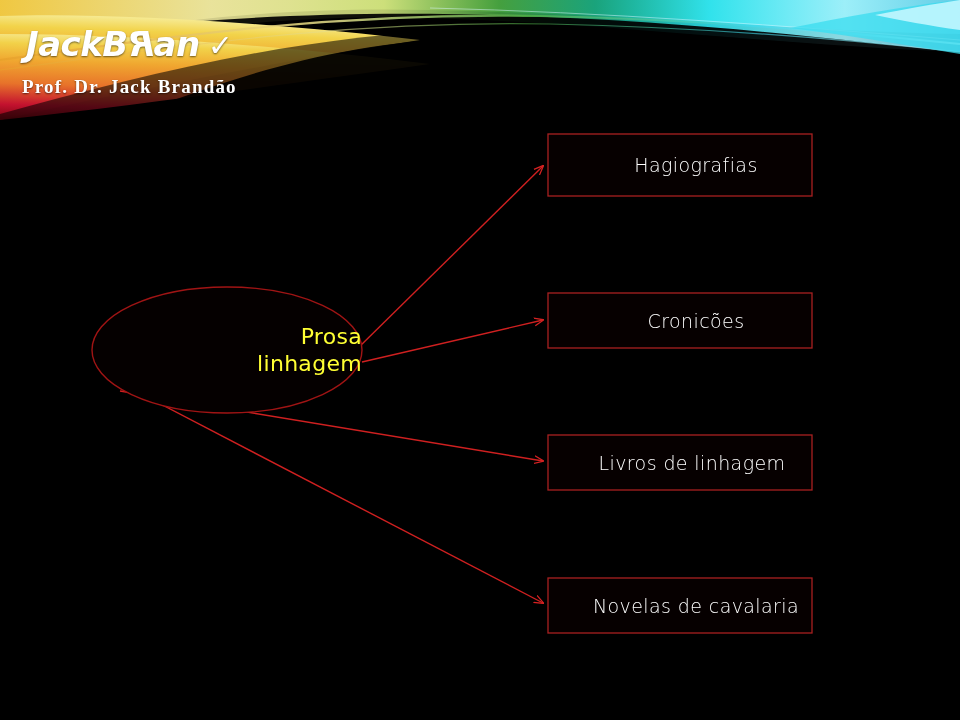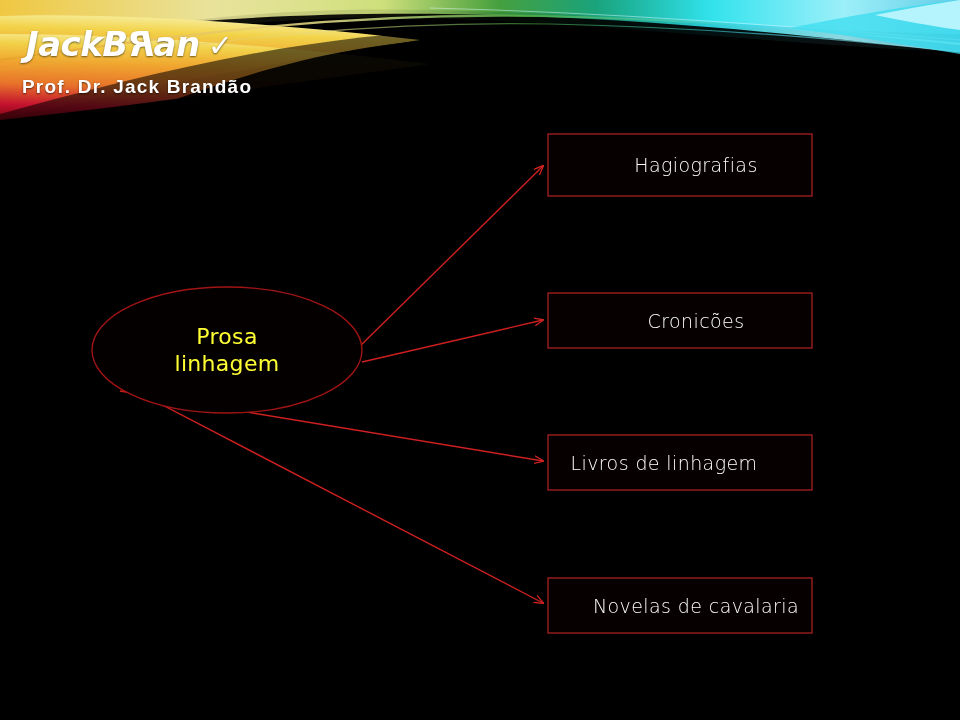--- a/index.html
+++ b/index.html
@@ -46,21 +46,21 @@
   #brand-check {
     position-relative;
     font-size:30px;
     font-weight:normal;
     font-style:normal;
     margin-left:8px;
     display:inline-block;
   }
   #brand-sub {
     position:absolute; left:22px; top:76px;
-    font-family:Liberation Sans, sans-serif;
+    font-family:Liberation Serif, serif;
     font-size:19px;
     font-weight:bold;
     color:#ffffff;
     letter-spacing:1.2px;
     white-space:nowrap;
     text-shadow:0 1px 2px rgba(0,0,0,.6);
   }
 
   
   #diagram {
@@ -196,30 +196,30 @@
       </g>
 
       <ellipse cx="227" cy="350" rx="135" ry="63" fill="#050000" stroke="#a01414" stroke-width="1.4"></ellipse>
 
       <rect x="548" y="134" width="264" height="62" fill="#060000" stroke="#a82020" stroke-width="1.3"></rect>
       <rect x="548" y="293" width="264" height="55" fill="#060000" stroke="#a82020" stroke-width="1.3"></rect>
       <rect x="548" y="435" width="264" height="55" fill="#060000" stroke="#a82020" stroke-width="1.3"></rect>
       <rect x="548" y="578" width="264" height="55" fill="#060000" stroke="#a82020" stroke-width="1.3"></rect>
     </svg>
 
-    <div class="node-label oval-label" style="left:92px; top:287px; width:270px; height:126px; flex-direction:column;">
+    <div class="node-label oval-label" style="left:92px; top:287px; width:270px; height:126px; flex-direction:column;align-items:flex-end;">
       <span>Prosa</span>
       <span>linhagem</span>
     </div>
 
     <div class="node-label box-label" style="left:548px; top:134px; width:264px; height:62px;">Hagiografias</div>
 
     <div class="node-label box-label" style="left:548px; top:293px; width:264px; height:55px;border-radius:27px;">Cronicões</div>
 
-    <div class="node-label box-label" style="left:516px; top:435px; width:264px; height:55px;">Livros de linhagem</div>
+    <div class="node-label box-label" style="left:544px; top:435px; width:264px; height:55px;">Livros de linhagem</div>
 
     <div class="node-label box-label" style="left:548px; top:578px; width:264px; height:55px;">Novelas de cavalaria</div>
 
     <div class="hit" style="left:92px; top:287px; width:270px; height:126px; border-radius:50%;"></div>
     <div class="hit" style="left:548px; top:134px; width:264px; height:62px;"></div>
     <div class="hit" style="left:548px; top:293px; width:264px; height:55px;"></div>
     <div class="hit" style="left:548px; top:435px; width:264px; height:55px;"></div>
     <div class="hit" style="left:548px; top:578px; width:264px; height:55px;"></div>
   </div>
 

